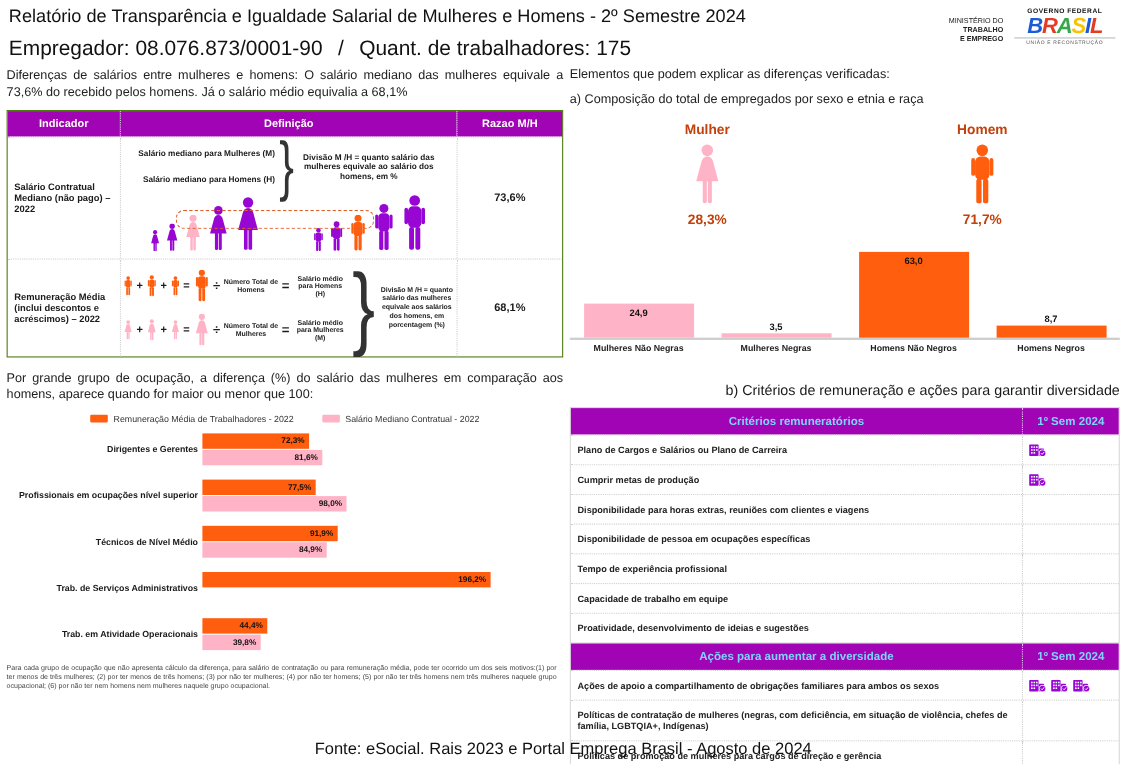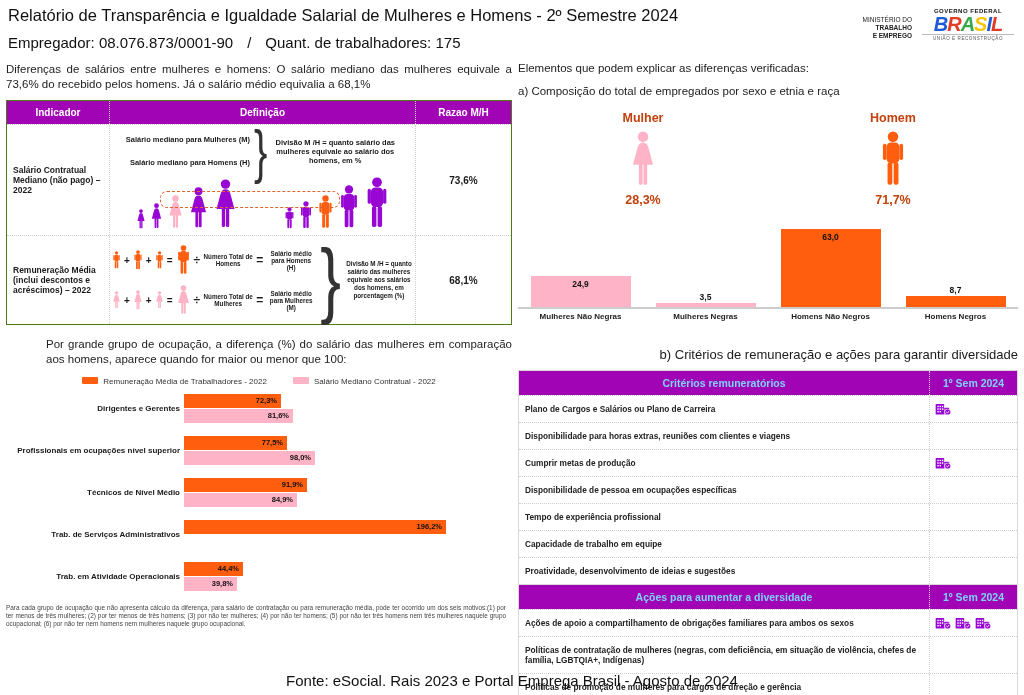--- a/index.html
+++ b/index.html
@@ -1,21 +1,21 @@
 <!DOCTYPE html>
 <html><head>
 <meta charset="utf-8">
 <style>
   html,body{margin:0;padding:0;background:#fff;}
   .page{position:relative;width:1024px;height:695px;background:#fff;overflow:hidden;
         font-family:"Liberation Sans","DejaVu Sans",sans-serif;color:#1a1a1a;}
   
   .hdr{position:absolute;top:6px;left:8px;width:840px;}
   .hdr-title{font-size:16.5px;color:#111;}
-  .hdr-sub{font-size:15px;margin-top:9px;color:#111;}
+  .hdr-sub{font-size:19px;margin-top:9px;color:#111;}
   .hdr-sub .sep{display:inline-block;margin:0 14px;}
   .logos{position:absolute;top:8px;right:10px;display:flex;align-items:flex-start;gap:10px;}
   .ministry{text-align:right;font-size:6.5px;line-height:8px;color:#222;margin-top:8px;}
   .ministry .b{font-weight:bold;}
   .govlogo{text-align:center;width:92px;}
   .gov-top{font-size:6px;font-weight:bold;letter-spacing:.5px;color:#111;}
   .gov-brand{font-size:20px;font-weight:900;font-style:italic;letter-spacing:-1px;line-height:20px;}
   .gov-bottom{font-size:4.5px;letter-spacing:.6px;color:#555;border-top:1px solid #bbb;padding-top:1px;}
   
   .leftcol{position:absolute;top:62px;left:6px;width:506px;}
@@ -45,21 +45,21 @@
       border:1.5px dashed #e0622b;border-radius:7px;}
   .fig-p{fill:#9706D3;} .fig-pink{fill:#FFB3C6;} .fig-or{fill:#FF5E0F;}
   
   .form-cell{display:flex;align-items:center;gap:4px;padding:6px 2px;}
   .form-lines{display:flex;flex-direction:column;gap:10px;flex:1;}
   .fline{display:flex;align-items:center;justify-content:center;gap:3px;}
   .op{font-weight:900;font-size:10px;}
   .op.big{font-size:12px;}
   .ftext{font-size:6.3px;font-weight:bold;text-align:center;width:50px;line-height:7px;}
   
-  .occ-title{margin-top:12px;font-size:11.5px;line-height:15px;text-align:justify;margin-left:40px;}
+  .occ-title{margin-top:12px;font-size:11.5px;line-height:15px;text-align:justify;}
   .occ-legend{display:flex;justify-content:center;gap:26px;margin:10px 0 8px;font-size:8px;color:#333;align-items:center;}
   .sw{display:inline-block;width:16px;height:7px;margin-right:5px;border-radius:1px;}
   .occ-row{display:flex;align-items:center;margin-bottom:13px;}
   .occ-label{width:174px;font-size:8px;font-weight:bold;text-align:right;padding-right:4px;line-height:9px;}
   .occ-bars{flex:1;display:flex;flex-direction:column;gap:1px;}
   .occ-bar{height:14px;position:relative;}
   .occ-bar span{position:absolute;right:4px;top:0;line-height:14px;font-size:7.5px;font-weight:bold;color:#111;}
   .footnote{margin-top:10px;font-size:6.4px;line-height:8px;color:#444;text-align:justify;width:500px;}
   
   .r-title{font-size:11.5px;color:#222;}
@@ -385,30 +385,30 @@
       <div id="crit-rows">
           <div class="crit-row">
             <div class="crit-label">Plano de Cargos e Salários ou Plano de Carreira</div>
             <div class="crit-icons">
               <svg class="bicon" viewBox="0 0 26 20">
                 <use href="#sym-building"></use>
               </svg>
             </div>
           </div>
           <div class="crit-row">
-            <div class="crit-label">Disponibilidade para horas extras, reuniões com clientes e viagens</div>
-            <div class="crit-icons"></div>
-          </div>
-          <div class="crit-row">
             <div class="crit-label">Cumprir metas de produção</div>
             <div class="crit-icons">
               <svg class="bicon" viewBox="0 0 26 20">
                 <use href="#sym-building"></use>
               </svg>
             </div>
+          </div>
+          <div class="crit-row">
+            <div class="crit-label">Disponibilidade para horas extras, reuniões com clientes e viagens</div>
+            <div class="crit-icons"></div>
           </div>
           <div class="crit-row">
             <div class="crit-label">Disponibilidade de pessoa em ocupações específicas</div>
             <div class="crit-icons"></div>
           </div>
           <div class="crit-row">
             <div class="crit-label">Tempo de experiência profissional</div>
             <div class="crit-icons"></div>
           </div>
           <div class="crit-row">

